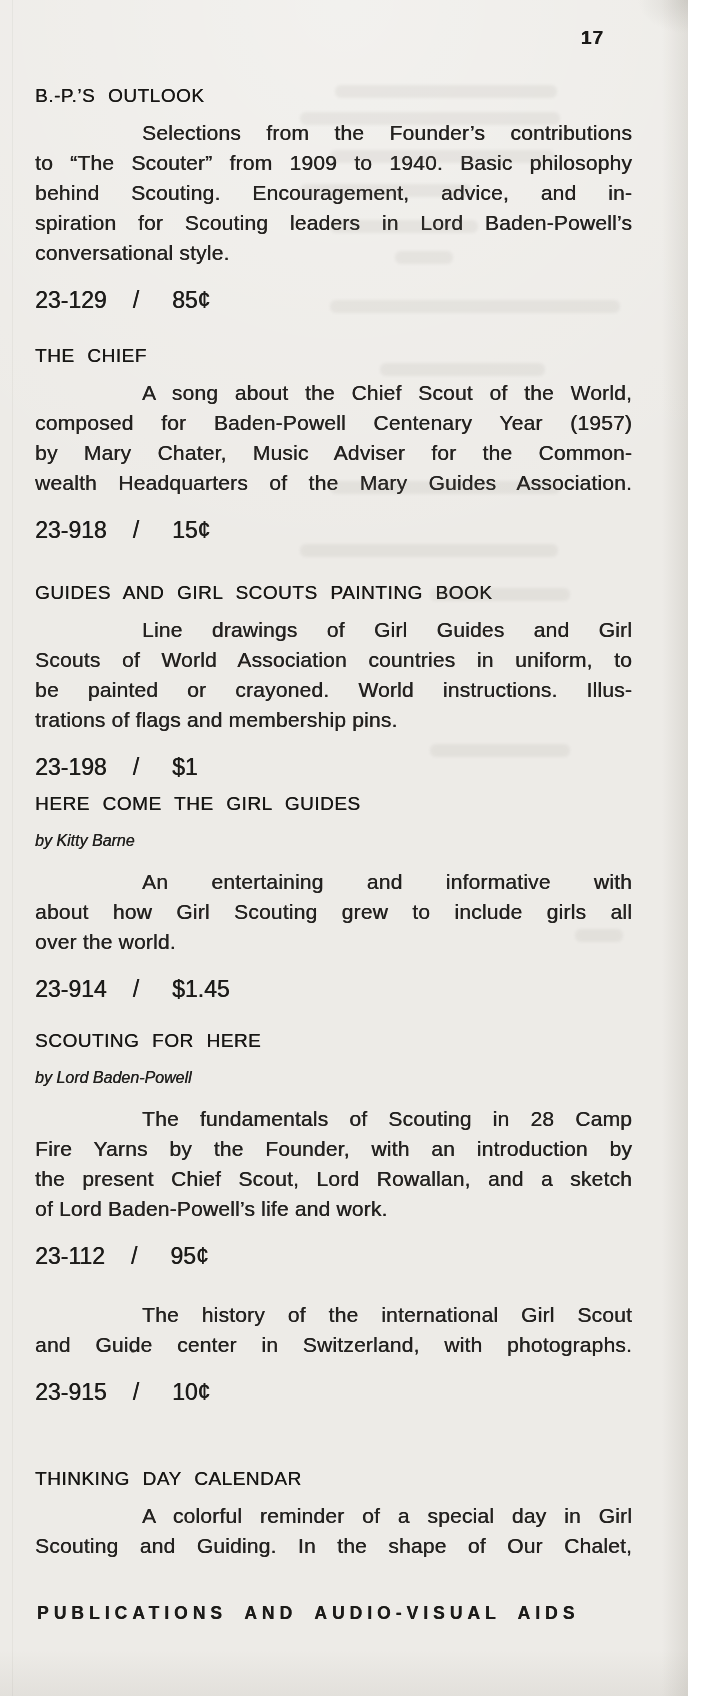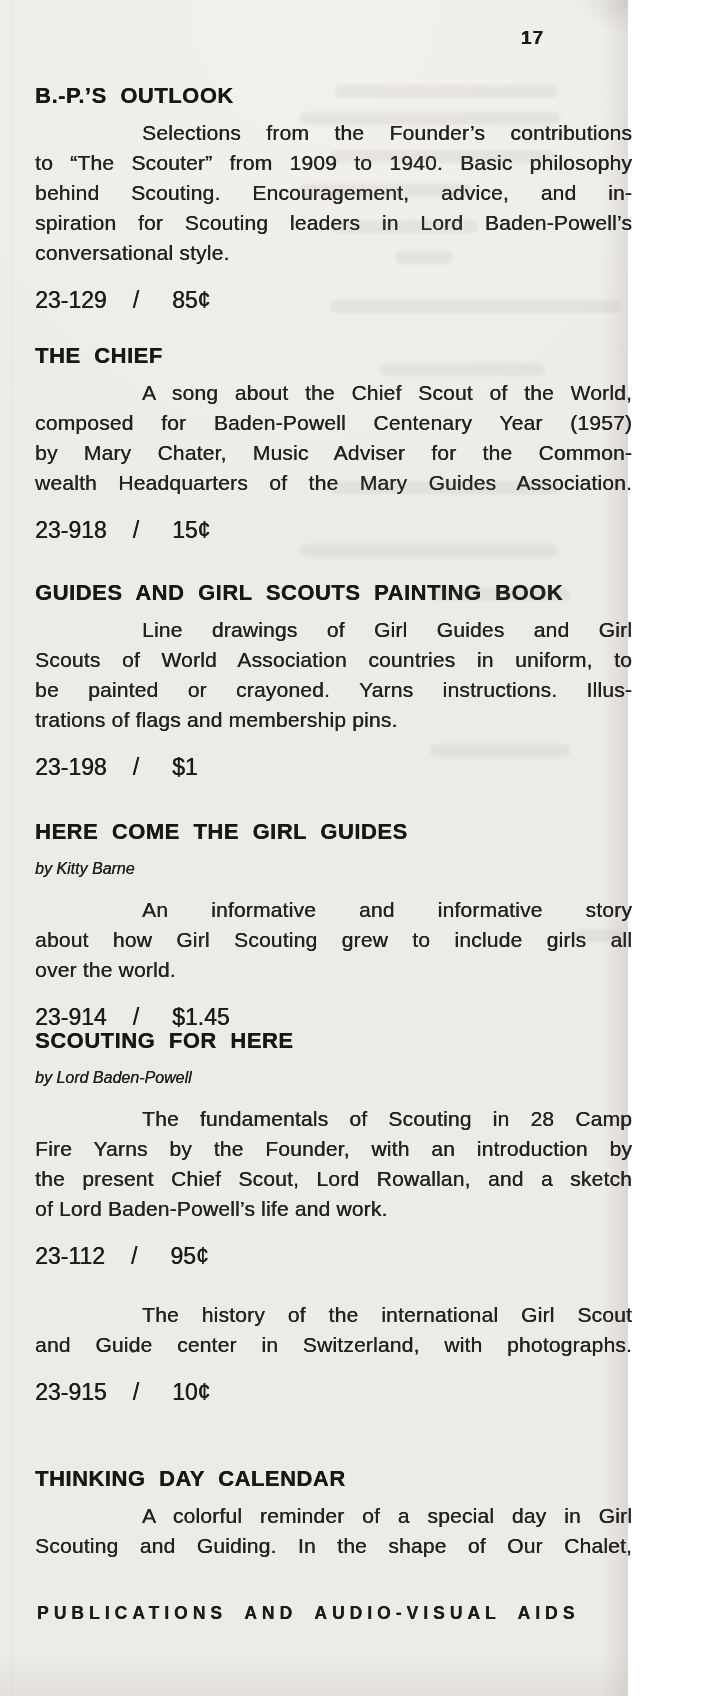--- a/index.html
+++ b/index.html
@@ -3,21 +3,21 @@
 <meta charset="utf-8">
 <style>
   html, body { margin: 0; padding: 0; }
   body {
     width: 722px; height: 1696px;
     font-family: "Liberation Sans", sans-serif;
     overflow: hidden;
   }
   .page {
     position: relative;
-    width: 628px; height: 1696px;
+    width: 688px; height: 1696px;
     color: #242220;
     background:
       radial-gradient(130% 55% at 50% 0%, rgba(255,255,255,0.30), rgba(255,255,255,0) 62%),
       linear-gradient(to left, rgba(150,145,134,0.20), rgba(150,145,134,0) 26px),
       linear-gradient(to top, rgba(150,145,134,0.12), rgba(150,145,134,0) 46px),
       #edebe7;
   }
   
   .page::before {
     content: ""; position: absolute; left: 12px; top: 0;
@@ -40,21 +40,21 @@
 
   .column {
     position: absolute; left: 35px; top: 0;
     width: 597px; height: 100%;
   }
 
   .cat-section { position: absolute; left: 0; width: 597px; }
 
   .sec-title {
     margin: 0 0 11px 0;
-    font-size: 22px; font-weight: bold; line-height: 22px;
+    font-size: 19px; font-weight: normal; line-height: 22px;
     letter-spacing: 0.5px; word-spacing: 7px;
     color: #181715;
     text-shadow: 0.3px 0 currentColor;
   }
 
   .byline {
     margin: 0 0 11px 0;
     font-style: italic;
     font-size: 16px; line-height: 30px;
     color: #22211f;
@@ -151,35 +151,35 @@
       <span class="price">15¢</span>
     </div>
   </section>
 
   <section class="cat-section" style="top: 565px; margin-top: 17px;">
     <h2 class="sec-title">GUIDES AND GIRL SCOUTS PAINTING BOOK</h2>
 
     <div class="para">
           <div class="line indent just">Line drawings of Girl Guides and Girl</div>
           <div class="line just">Scouts of World Association countries in uniform, to</div>
-          <div class="line just">be painted or crayoned. Yarns instructions. Illus-</div>
+          <div class="line just">be painted or crayoned. World instructions. Illus-</div>
           <div class="line">trations of flags and membership pins.</div>
         </div>
     <div class="price-row">
       <span class="code">23-198</span>
       <span class="slash">/</span>
       <span class="price">$1</span>
     </div>
   </section>
 
-  <section class="cat-section" style="top: 793px; margin-top: 28px;">
+  <section class="cat-section" style="top: 793px;">
     <h2 class="sec-title">HERE COME THE GIRL GUIDES</h2>
     <p class="byline">by Kitty Barne</p>
     <div class="para">
-          <div class="line indent just">An informative and informative story</div>
+          <div class="line indent just">An entertaining and informative with</div>
           <div class="line just">about how Girl Scouting grew to include girls all</div>
           <div class="line">over the world.</div>
         </div>
     <div class="price-row">
       <span class="code">23-914</span>
       <span class="slash">/</span>
       <span class="price">$1.45</span>
     </div>
   </section>
 

